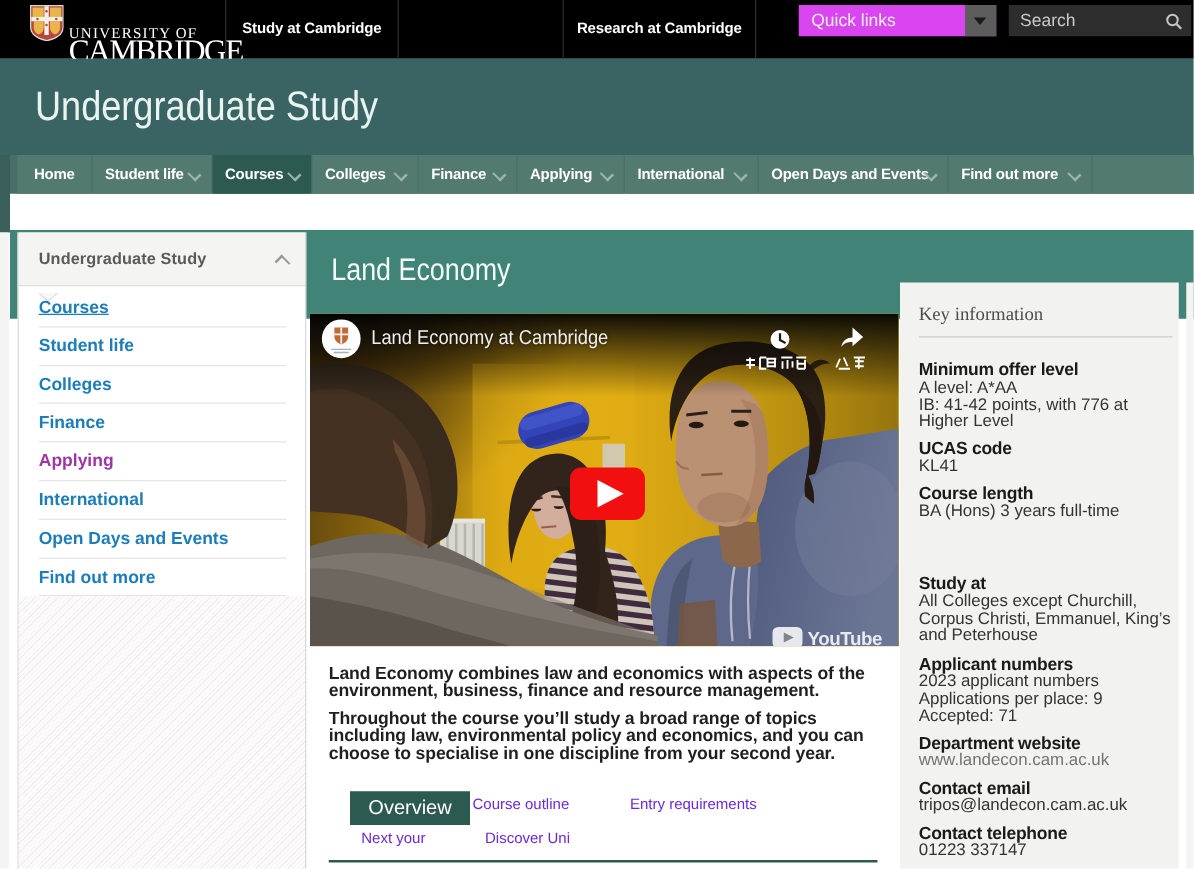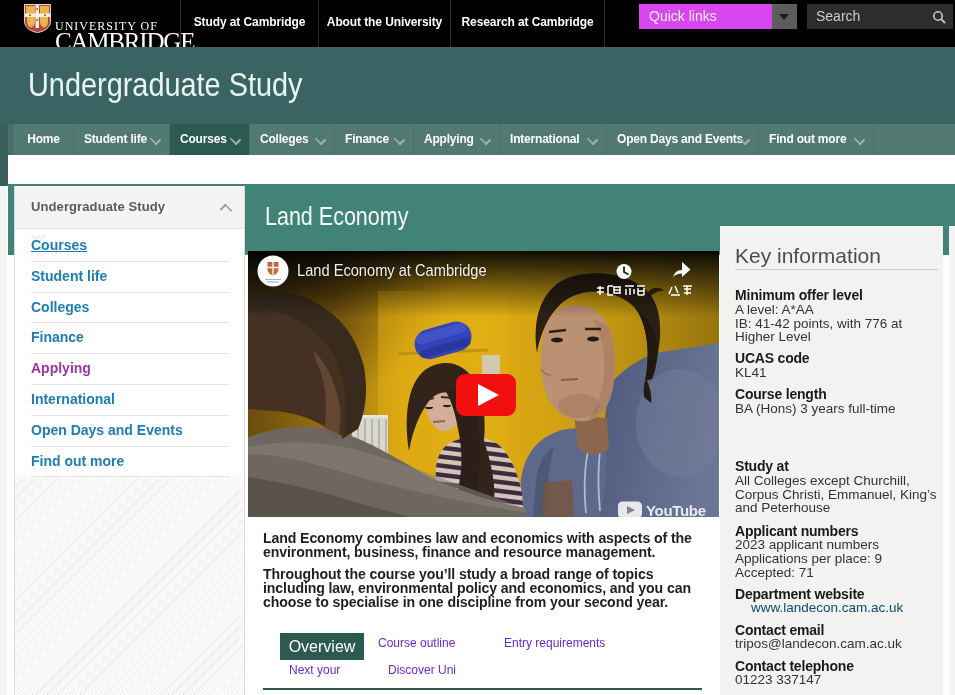--- a/index.html
+++ b/index.html
@@ -39,29 +39,29 @@
 #sbhead{position:absolute;left:0;top:0;width:229px;height:42px;background:#f4f4f2;border-bottom:1px solid #e0e0e0;}
 #sbhead .t{position:absolute;left:16px;top:0;line-height:42px;font-size:13px;font-weight:bold;color:#5a5a5a;letter-spacing:0.1px;}
 #sbhead .ch{position:absolute;right:13px;top:17px;width:10px;height:10px;}
 #sbhead .ch:after{content:"";position:absolute;left:0;top:2px;width:8px;height:8px;border-left:2px solid #9a9a9a;border-top:2px solid #9a9a9a;transform:rotate(45deg) scaleY(0.8);}
 #notch{position:absolute;left:16px;top:43px;width:16px;height:8px;}
 .sblink{position:absolute;left:16px;width:198px;font-size:14px;font-weight:bold;color:#1d7db8;border-bottom:1px solid #e5e5e5;height:30.8px;line-height:30.8px;}
 #pattern{position:absolute;left:0;top:291px;width:229px;height:218px;background:repeating-linear-gradient(135deg,#ffffff 0px,#ffffff 1.8px,#f3eaed 1.8px,#f3eaed 2.6px);}
 
 #p1,#p2{position:absolute;left:263px;width:446px;font-size:14.1px;font-weight:bold;color:#1f1f1f;line-height:14px;letter-spacing:-0.1px;}
 #tabs .tab{position:absolute;font-size:12px;color:#6d28d9;}
-#ovtab{position:absolute;left:280px;top:633px;width:84px;height:27px;background:#2d5a50;color:#fff;font-size:16px;text-align:center;line-height:27px;}
+#ovtab{position:absolute;left:280px;top:633px;width:96px;height:27px;background:#2d5a50;color:#fff;font-size:16px;text-align:center;line-height:27px;}
 #tabline{position:absolute;left:263px;top:688px;width:439px;height:2px;background:#2d5a50;}
 
 #keypanel{left:720px;top:226px;width:223px;height:469px;background:#f2f2f0;}
-#keyhead{position:absolute;left:15px;top:18.4px;font-size:21px;color:#4d4d4d;}
+#keyhead{position:absolute;left:15px;top:18.4px;font-size:15px;color:#4d4d4d;font-family:Liberation Serif, serif;}
 #keyline{position:absolute;left:15px;top:43px;width:203px;height:1px;background:#cccccc;}
 .kb{position:absolute;left:15px;width:212px;font-size:13.5px;line-height:13.7px;color:#333;}
 .kb b{color:#1a1a1a;font-size:14px;letter-spacing:-0.2px;}
-.kb a{color:#0c4a6e;text-decoration:none;margin-left:16px;}
+.kb a{color:#737373;text-decoration:none;}
 
 #video{left:248px;top:251px;width:471px;height:266px;background:#d9a50f;overflow:hidden;}
 </style>
 </head>
 <body>
 <div class="abs" id="topbar">
   <svg class="abs" style="left:24px;top:4px" width="27" height="29" viewBox="0 0 27 29">
     <path d="M0.5 0.5 h26 v17 c0 6 -6 10 -13 11 c-7 -1 -13 -5 -13 -11 z" fill="#b5473c" stroke="#d8d8d8" stroke-width="1"></path>
     <g fill="#e8b54a">
       <rect x="2" y="2" width="9" height="9"></rect>
@@ -82,21 +82,20 @@
   </svg>
   <div id="logotxt">
       <div class="l1">UNIVERSITY OF</div>
       <div class="l2">CAMBRIDGE</div>
     </div>
   <div class="tsep" style="left:180px"></div>
   <div class="tsep" style="left:318px"></div>
   <div class="tsep" style="left:450px"></div>
   <div class="tsep" style="left:604px"></div>
   <div class="tnav" style="left:181px;width:137px">Study at Cambridge</div>
-  <div class="tnav" style="left:319px;width:131px">About the University</div>
   <div class="tnav" style="left:451px;width:153px">Research at Cambridge</div>
   <div id="qlinks">
       <div class="t">Quick links</div>
       <div class="arr"></div>
     </div>
   <div id="search">
       <div class="t">Search</div>
     <svg style="position:absolute;right:6px;top:5px" width="16" height="16" viewBox="0 0 16 16">
         <circle cx="7" cy="7" r="4.2" fill="none" stroke="#c7c7c7" stroke-width="1.6"></circle>
         <line x1="10.2" y1="10.2" x2="14" y2="14" stroke="#c7c7c7" stroke-width="1.8"></line>

